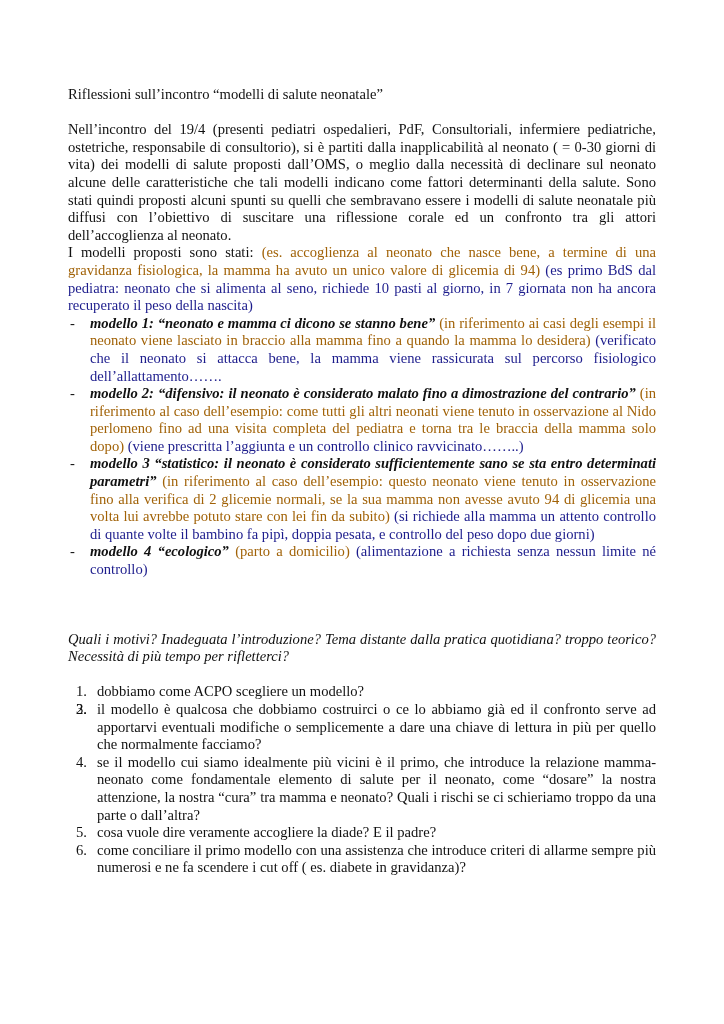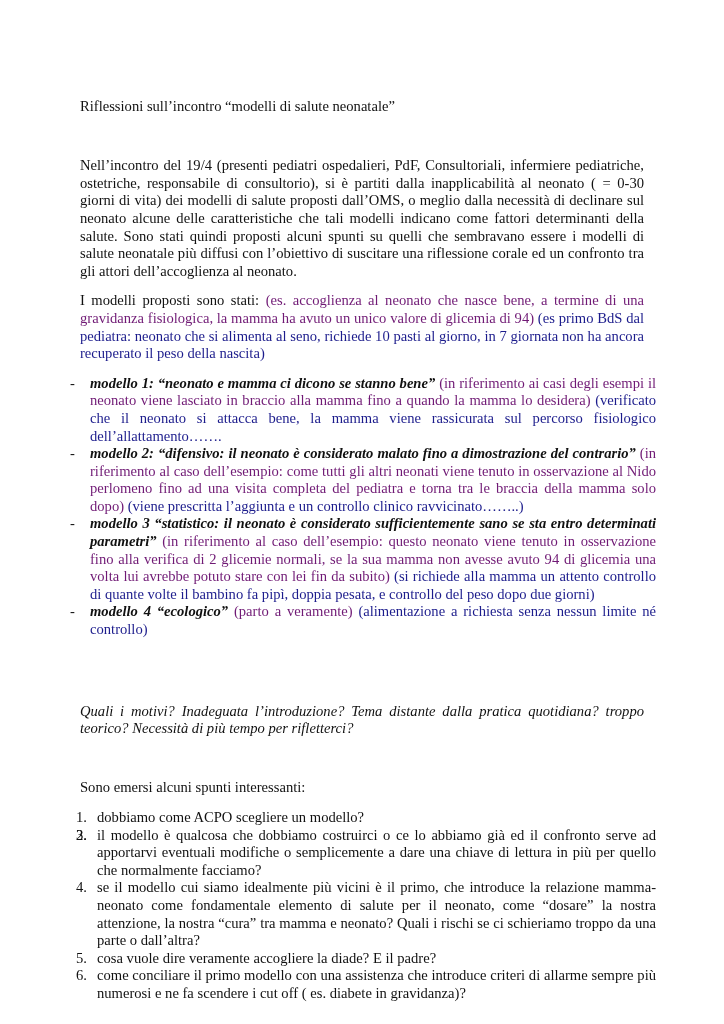--- a/index.html
+++ b/index.html
@@ -2,24 +2,24 @@
 <html><head>
 <meta charset="utf-8">
 <style>
   html, body { margin: 0; padding: 0; background: #ffffff; }
   body { width: 724px; height: 1024px; position: relative; overflow: hidden; }
   .page {
     position: absolute; left: 68px; top: 86px; width: 588px;
     font-family: "Liberation Serif", "DejaVu Serif", serif;
     font-size: 14.6px; line-height: 17.6px; color: #111111;
   }
-  .p { margin: 12px; }
+  .p { margin: 0; }
   .justify { text-align: justify; }
   .gap { height: 17.6px; }
-  .green { color: #701a75; }
+  .green { color: #a16207; }
   .blue { color: #1c1c8c; }
   b { font-weight: bold; color: #111111; font-style: italic; }
   i { }
   ul.models { list-style: none; margin: 0; padding: 0; }
   ul.models li { position: relative; padding-left: 22px; text-align: justify; }
   ul.models li .dash { position: absolute; left: 2px; top: 0; }
   ol.points { list-style: none; margin: 0; padding: 0; }
   ol.points li { position: relative; padding-left: 29px; text-align: justify; }
   ol.points li .num { position: absolute; left: 8px; top: 0; }
   .bigspace { height: 52px; }
@@ -30,28 +30,27 @@
 <div class="page">
   <p class="p">Riflessioni sull’incontro “modelli di salute neonatale”</p>
   <div class="gap"></div>
   <p class="p justify">Nell’incontro del 19/4 (presenti pediatri ospedalieri, PdF, Consultoriali, infermiere pediatriche, ostetriche, responsabile di consultorio), si è partiti dalla inapplicabilità al neonato ( = 0-30 giorni di vita) dei modelli di salute proposti dall’OMS, o meglio dalla necessità di declinare sul neonato alcune delle caratteristiche che tali modelli indicano come fattori determinanti  della salute. Sono stati quindi proposti alcuni spunti su quelli che sembravano essere i modelli di salute neonatale più diffusi con l’obiettivo di suscitare una riflessione corale ed un confronto tra gli attori dell’accoglienza al neonato.</p>
   <p class="p justify"><span>I modelli proposti sono stati: </span><span class="green">(es. accoglienza al neonato che nasce bene, a termine di una gravidanza fisiologica, la mamma ha avuto un unico valore di glicemia di 94)</span><span class="blue"> (es primo BdS dal pediatra: neonato che si alimenta al seno, richiede 10 pasti al giorno, in 7 giornata non ha ancora recuperato il peso della nascita)</span></p>
 
   <ul class="models">
     <li><span class="dash">-</span><b>modello 1: “neonato e mamma ci dicono se stanno bene”</b><span class="green"> (in riferimento ai casi degli esempi il neonato viene lasciato in braccio alla mamma fino a quando la mamma lo desidera)</span><span class="blue"> (verificato che il neonato si attacca bene, la mamma viene rassicurata sul percorso fisiologico dell’allattamento…….</span></li>
     <li><span class="dash">-</span><b>modello 2: “difensivo: il neonato è considerato malato fino a dimostrazione del contrario”</b><span class="green"> (in riferimento al caso dell’esempio: come tutti gli altri neonati viene tenuto in osservazione al Nido perlomeno fino ad una visita completa del pediatra e torna tra le braccia della mamma solo dopo)</span><span class="blue">   (viene prescritta l’aggiunta e un controllo clinico ravvicinato……..)</span></li>
     <li><span class="dash">-</span><b>modello 3 “statistico: il neonato è considerato sufficientemente sano se sta entro determinati parametri”</b><span class="green"> (in riferimento al caso dell’esempio: questo neonato viene tenuto in osservazione fino alla verifica di 2 glicemie normali, se la sua mamma non avesse avuto 94 di glicemia una volta lui avrebbe potuto stare con lei fin da subito)</span><span class="blue">   (si richiede alla mamma un attento controllo di quante volte il bambino fa pipì, doppia pesata, e controllo del peso dopo due giorni)</span></li>
-    <li><span class="dash">-</span><b>modello 4 “ecologico”</b><span class="green"> (parto a veramente)</span><span class="blue">  (alimentazione a richiesta senza nessun limite né controllo)</span></li>
+    <li><span class="dash">-</span><b>modello 4 “ecologico”</b><span class="green"> (parto a domicilio)</span><span class="blue">  (alimentazione a richiesta senza nessun limite né controllo)</span></li>
   </ul>
 
   <div class="bigspace"></div>
 
   <p class="p justify"><i>Quali i motivi? Inadeguata l’introduzione? Tema distante dalla pratica quotidiana?  troppo teorico? Necessità di più tempo per rifletterci?</i></p>
   <div class="gap"></div>
-  <p class="p">Sono emersi alcuni spunti interessanti:</p>
 
   <ol class="points">
     <li><span class="num">1.</span><span>dobbiamo come ACPO scegliere un modello?</span></li>
     <li><span class="num">2.</span></li>
     <li><span class="num">3.</span><span>il modello è qualcosa che dobbiamo costruirci o ce lo abbiamo già ed il confronto serve ad apportarvi eventuali modifiche o semplicemente a dare una chiave di lettura in più per quello che normalmente facciamo?</span></li>
     <li><span class="num">4.</span><span>se il modello cui siamo idealmente più vicini è il primo, che introduce la relazione mamma-neonato come fondamentale elemento di salute per il neonato, come “dosare” la nostra attenzione, la nostra “cura” tra mamma e neonato? Quali i rischi se ci schieriamo troppo da una parte o dall’altra?</span></li>
     <li><span class="num">5.</span><span>cosa vuole dire veramente accogliere la diade? E il padre?</span></li>
     <li><span class="num">6.</span><span>come conciliare il primo modello con una assistenza che introduce criteri di allarme sempre più numerosi e ne fa scendere i cut off ( es. diabete in gravidanza)?</span></li>
   </ol>
 </div>

